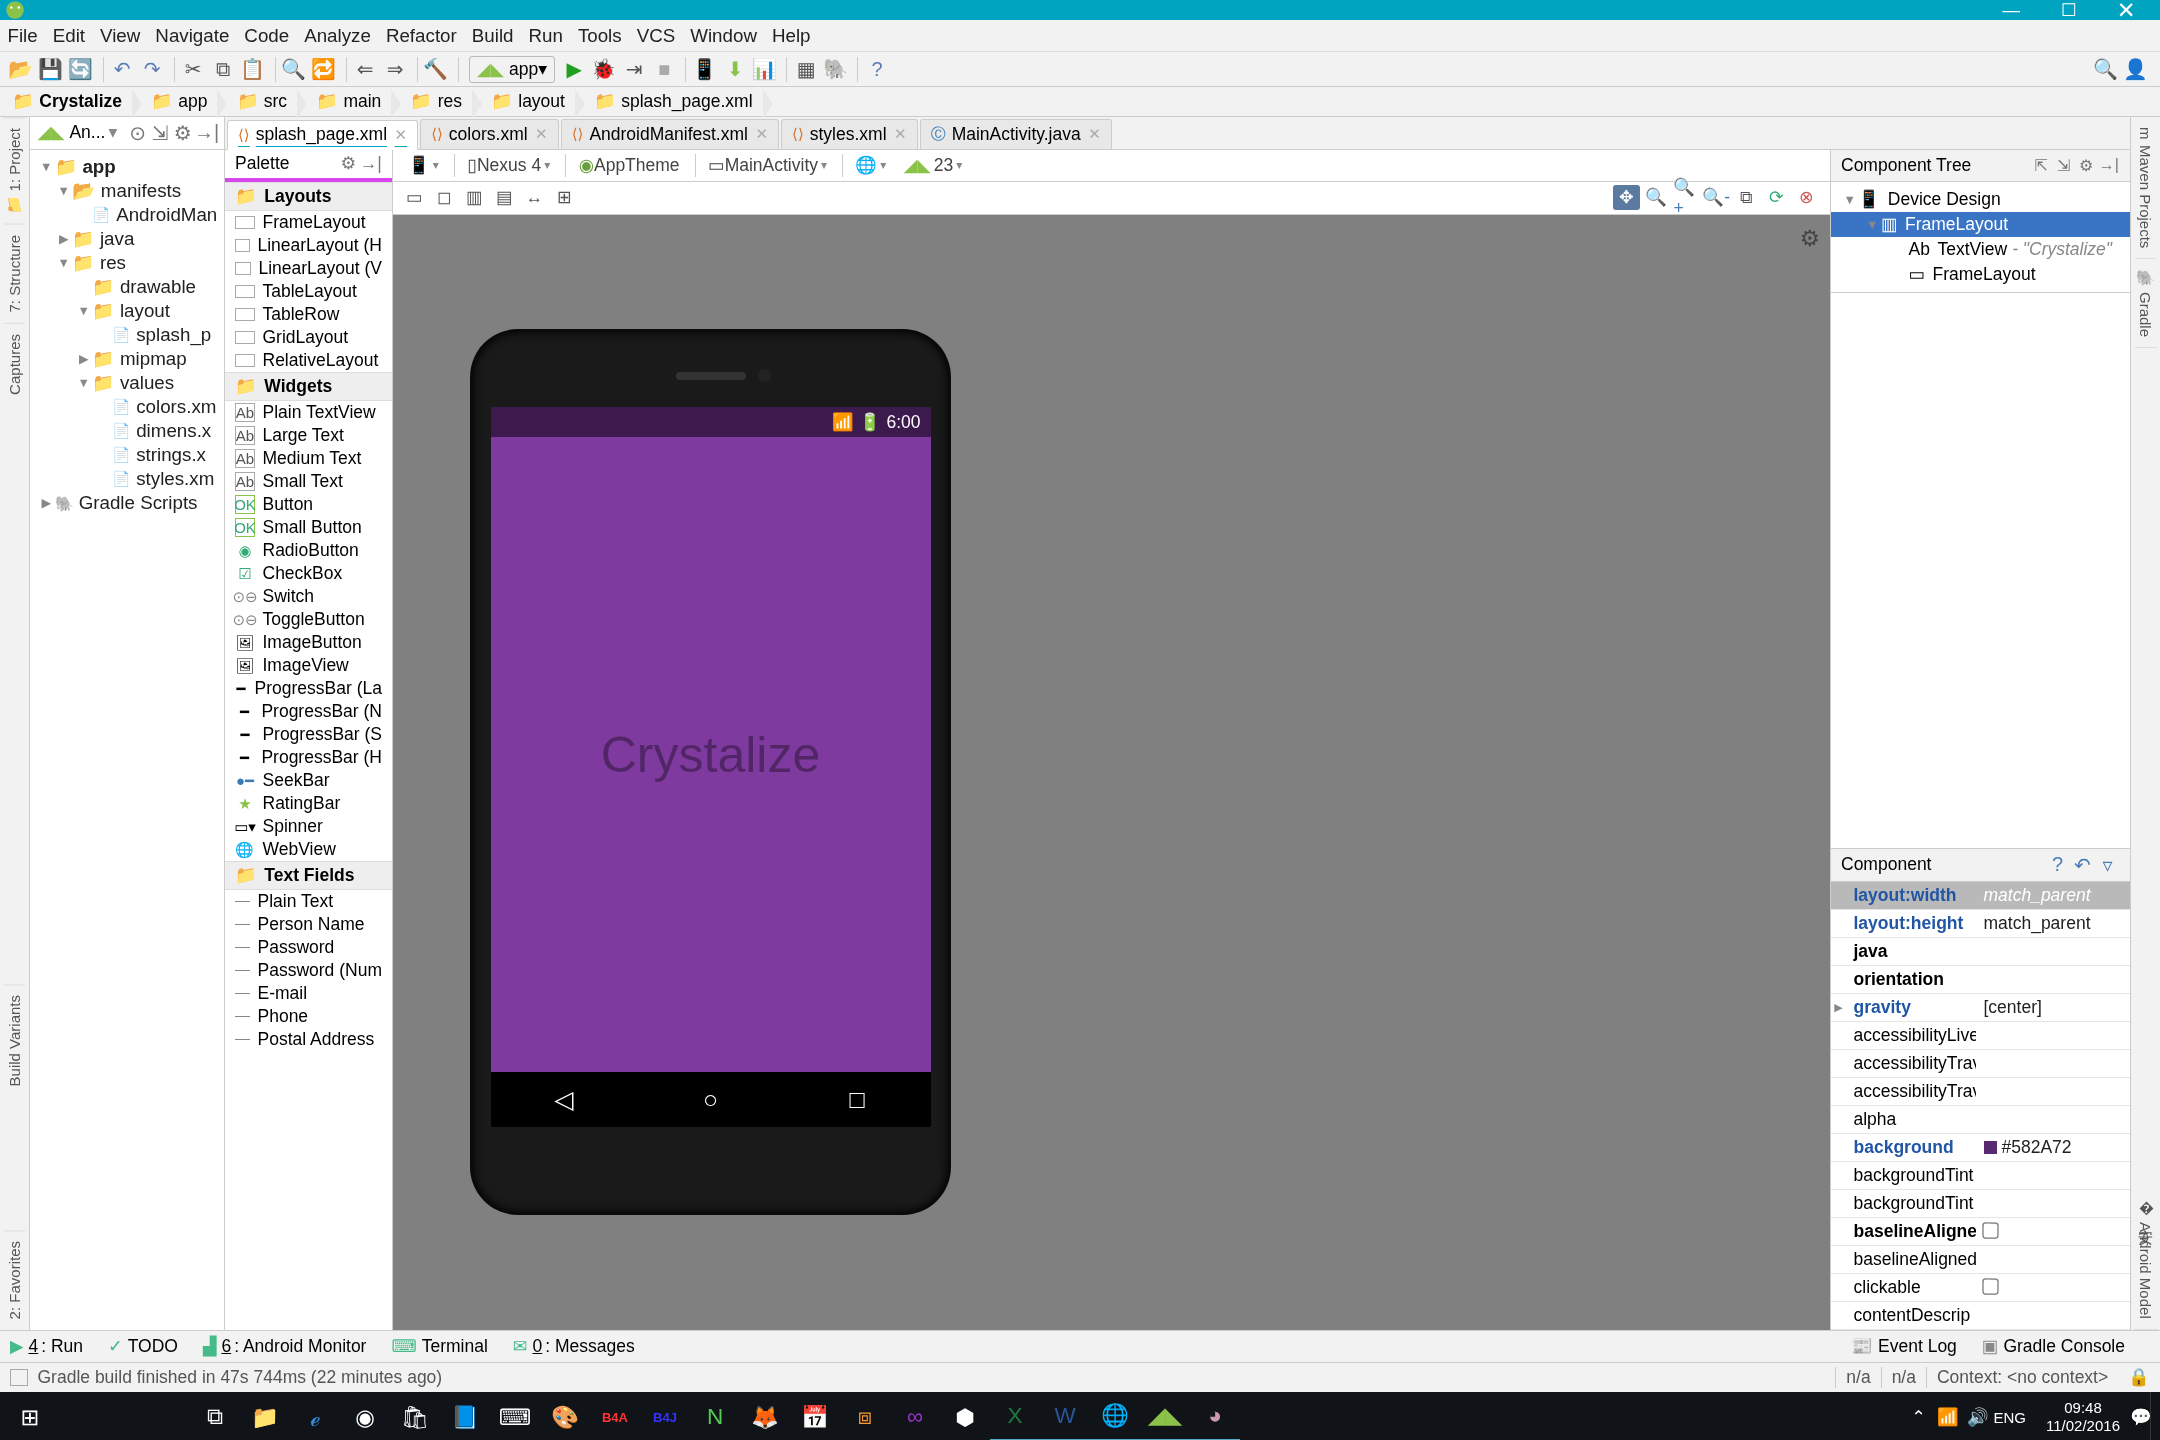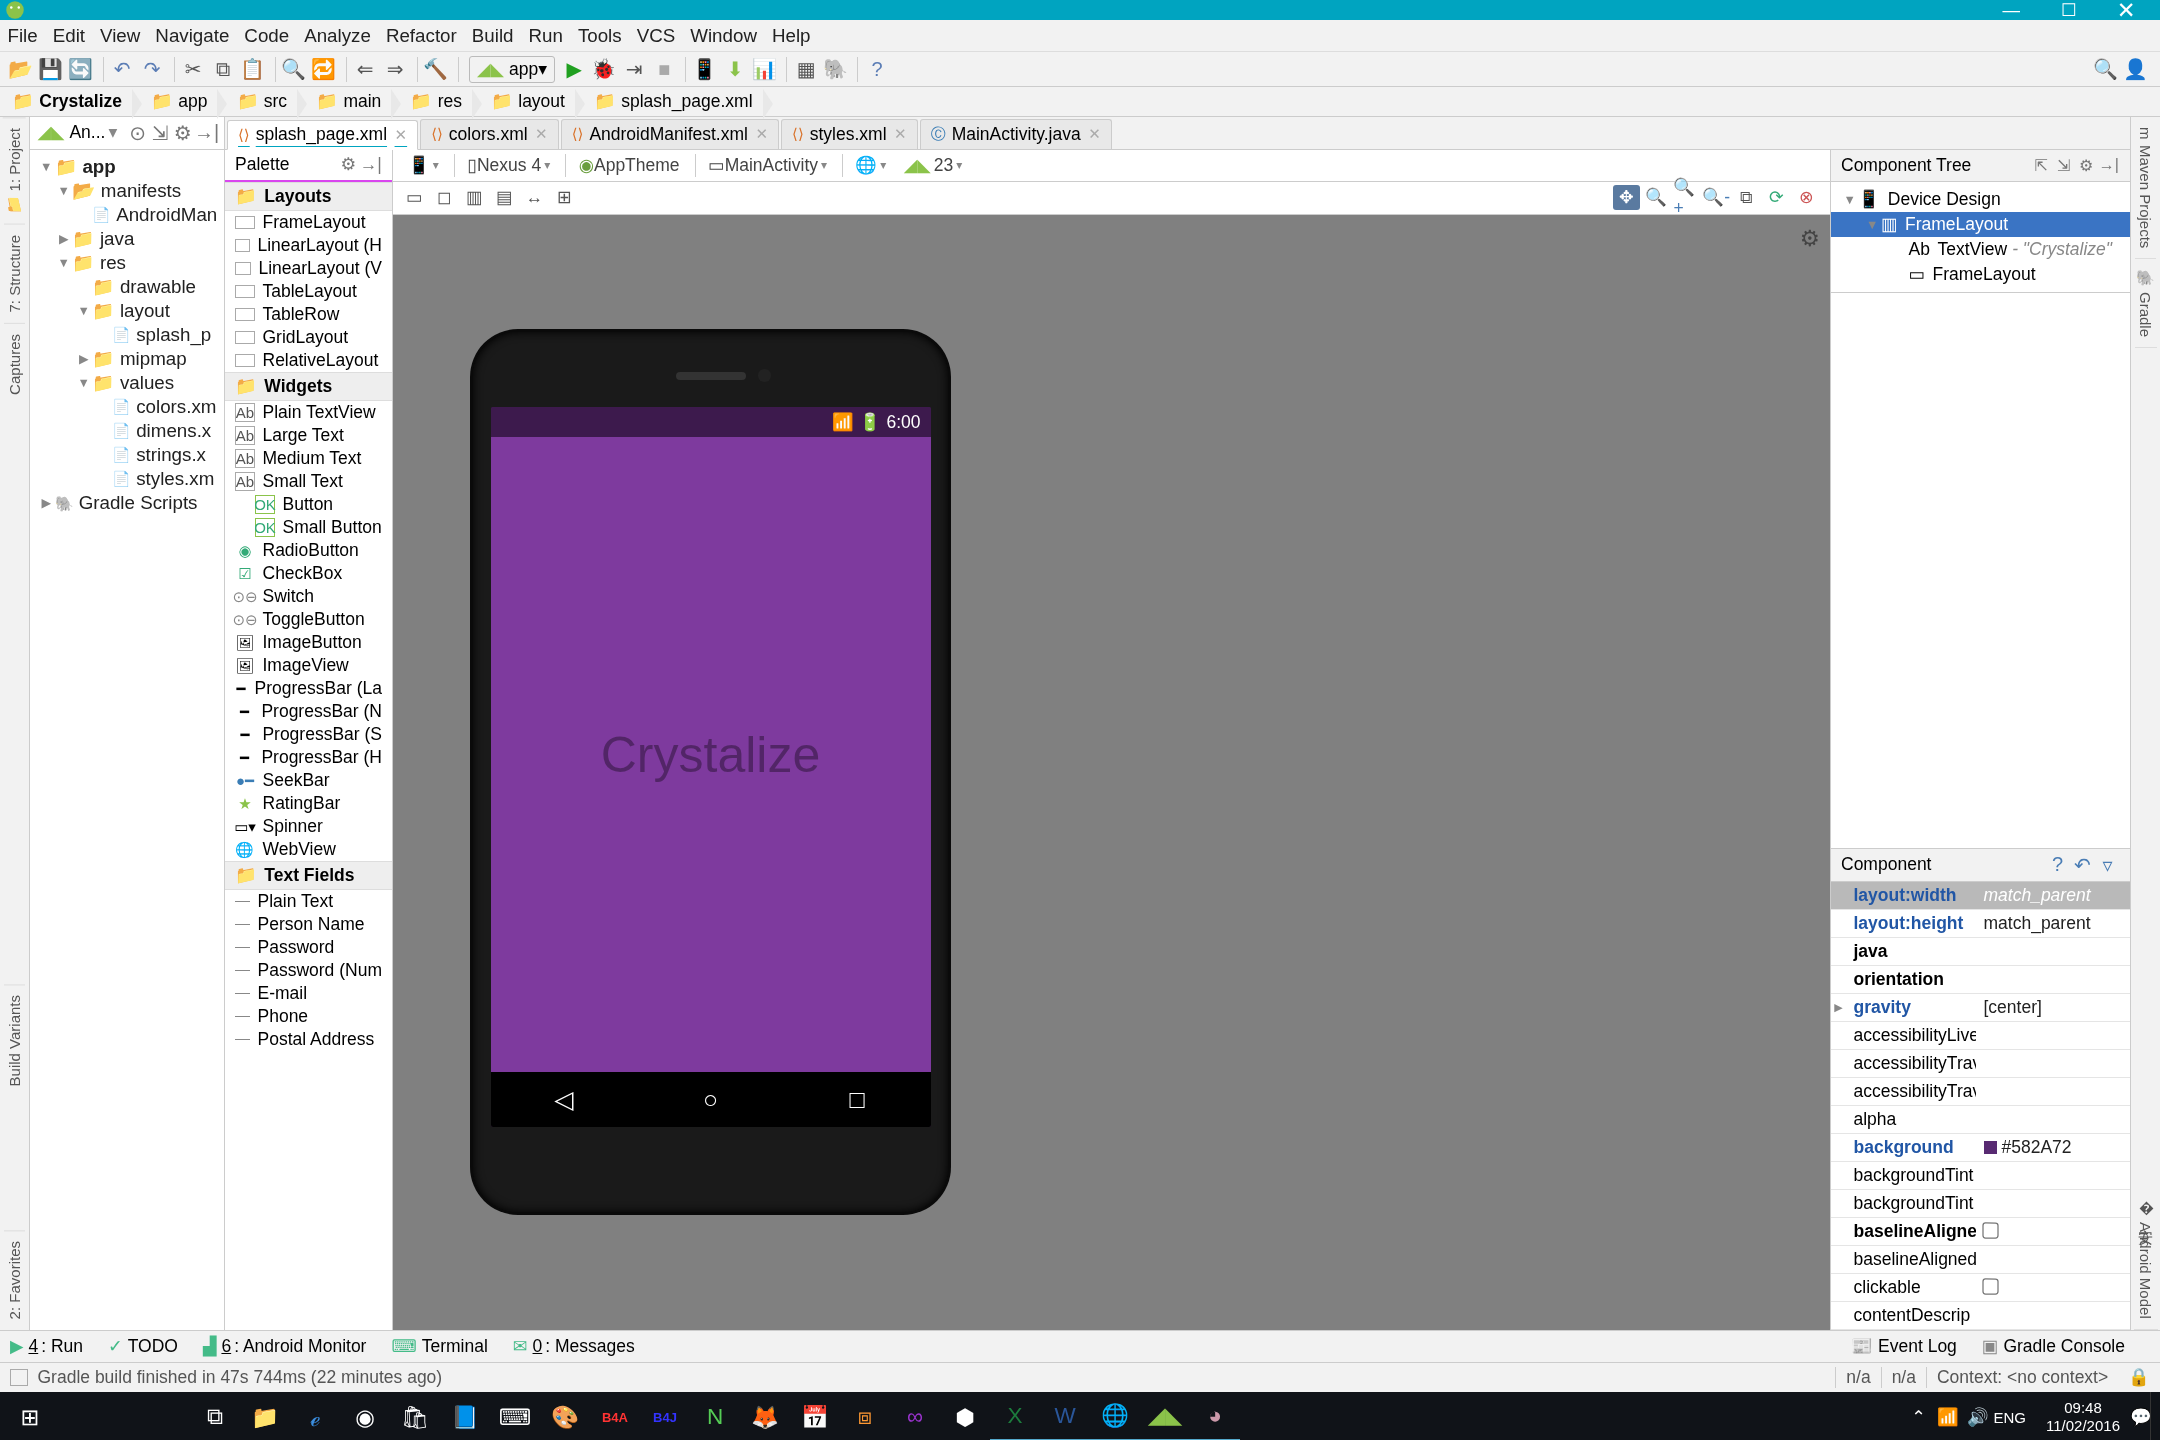--- a/index.html
+++ b/index.html
@@ -64,31 +64,31 @@
 .editor-tabs { height:32.5px; background:#f2f2f2; border-bottom:1px solid #ccc; display:flex; align-items:flex-end; padding-left:2px; }
 .editor-tabs .tab { height:30px; display:flex; align-items:center; padding:0 10px; font-size:17.5px; border:1px solid #ccc; border-bottom:none; margin-right:2px; background:#e8e8e8; border-radius:3px 3px 0 0; }
 .editor-tabs .tab.active { background:#fff; border-bottom:1px solid #fff; position:relative; top:1px; text-decoration: underline; text-decoration-color:#00a4c0; text-underline-offset: 6px; }
 .editor-tabs .tab .file-icon { margin-right:6px; font-size:15px; }
 .editor-tabs .tab .close { margin-left:7.5px; color:#aaa; font-size:15px; }
 
 .editor-subarea { flex:1; display:flex; min-height:0; }
 
 
 .palette { width: 168px; background:#fff; border-right:1px solid #ccc; display:flex; flex-direction:column; font-size:17.5px; }
-.palette .header { height:32.5px; border-bottom:2px solid #d946ef; display:flex; align-items:center; padding:0 10px; }
+.palette .header { height:32.5px; border-bottom:4px solid #d946ef; display:flex; align-items:center; padding:0 10px; }
 .palette .header .spacer{flex:1;}
 .palette .header .hbtn { width:22.5px; color:#777; text-align:center;}
 .palette .body { flex:1; overflow:hidden; }
 .palette .group { background:#eee; border-top:1px solid #ddd; border-bottom:1px solid #ddd; padding:3px 10px; font-weight:bold; display:flex; align-items:center;}
 .palette .group .folder-icon{ color:#d9a23d; margin-right:7.5px;}
 .palette .item { padding:1px 10px; display:flex; align-items:center; white-space:nowrap; }
 .palette .item .picon { width:20px; margin-right:7.5px; display:inline-flex; align-items:center; justify-content:center; font-size:15px; }
 .picon.frame { border:1px solid #aaa; width:15px; height:12.5px;}
 .picon.ab { border:1px solid #aaa; font-size:11px; padding:0 1px; color:#555;}
-.picon.ok { border:1px solid #8bc34a; font-size:10px; padding:0 7px; color:#3a7;margin-left:20px;}
+.picon.ok { border:1px solid #8bc34a; font-size:10px; padding:0 7px; color:#3a7;}
 .picon.radio { color:#3a7;}
 .picon.check { color:#3a7;}
 .picon.switch { color:#888;}
 .picon.star{ color:#8bc34a;}
 
 
 .designcol { flex:1; display:flex; flex-direction:column; min-width:0; }
 .design-toolbar { height:32.5px; background:#fff; border-bottom:1px solid #ccc; display:flex; align-items:center; padding:0 7.5px; font-size:17.5px; }
 .design-toolbar .dbtn { padding:3px 7.5px; display:flex; align-items:center; margin-right:2.5px; color:#444;}
 .design-toolbar .dbtn .drop{ color:#888; margin-left:3px; font-size:12px;}

